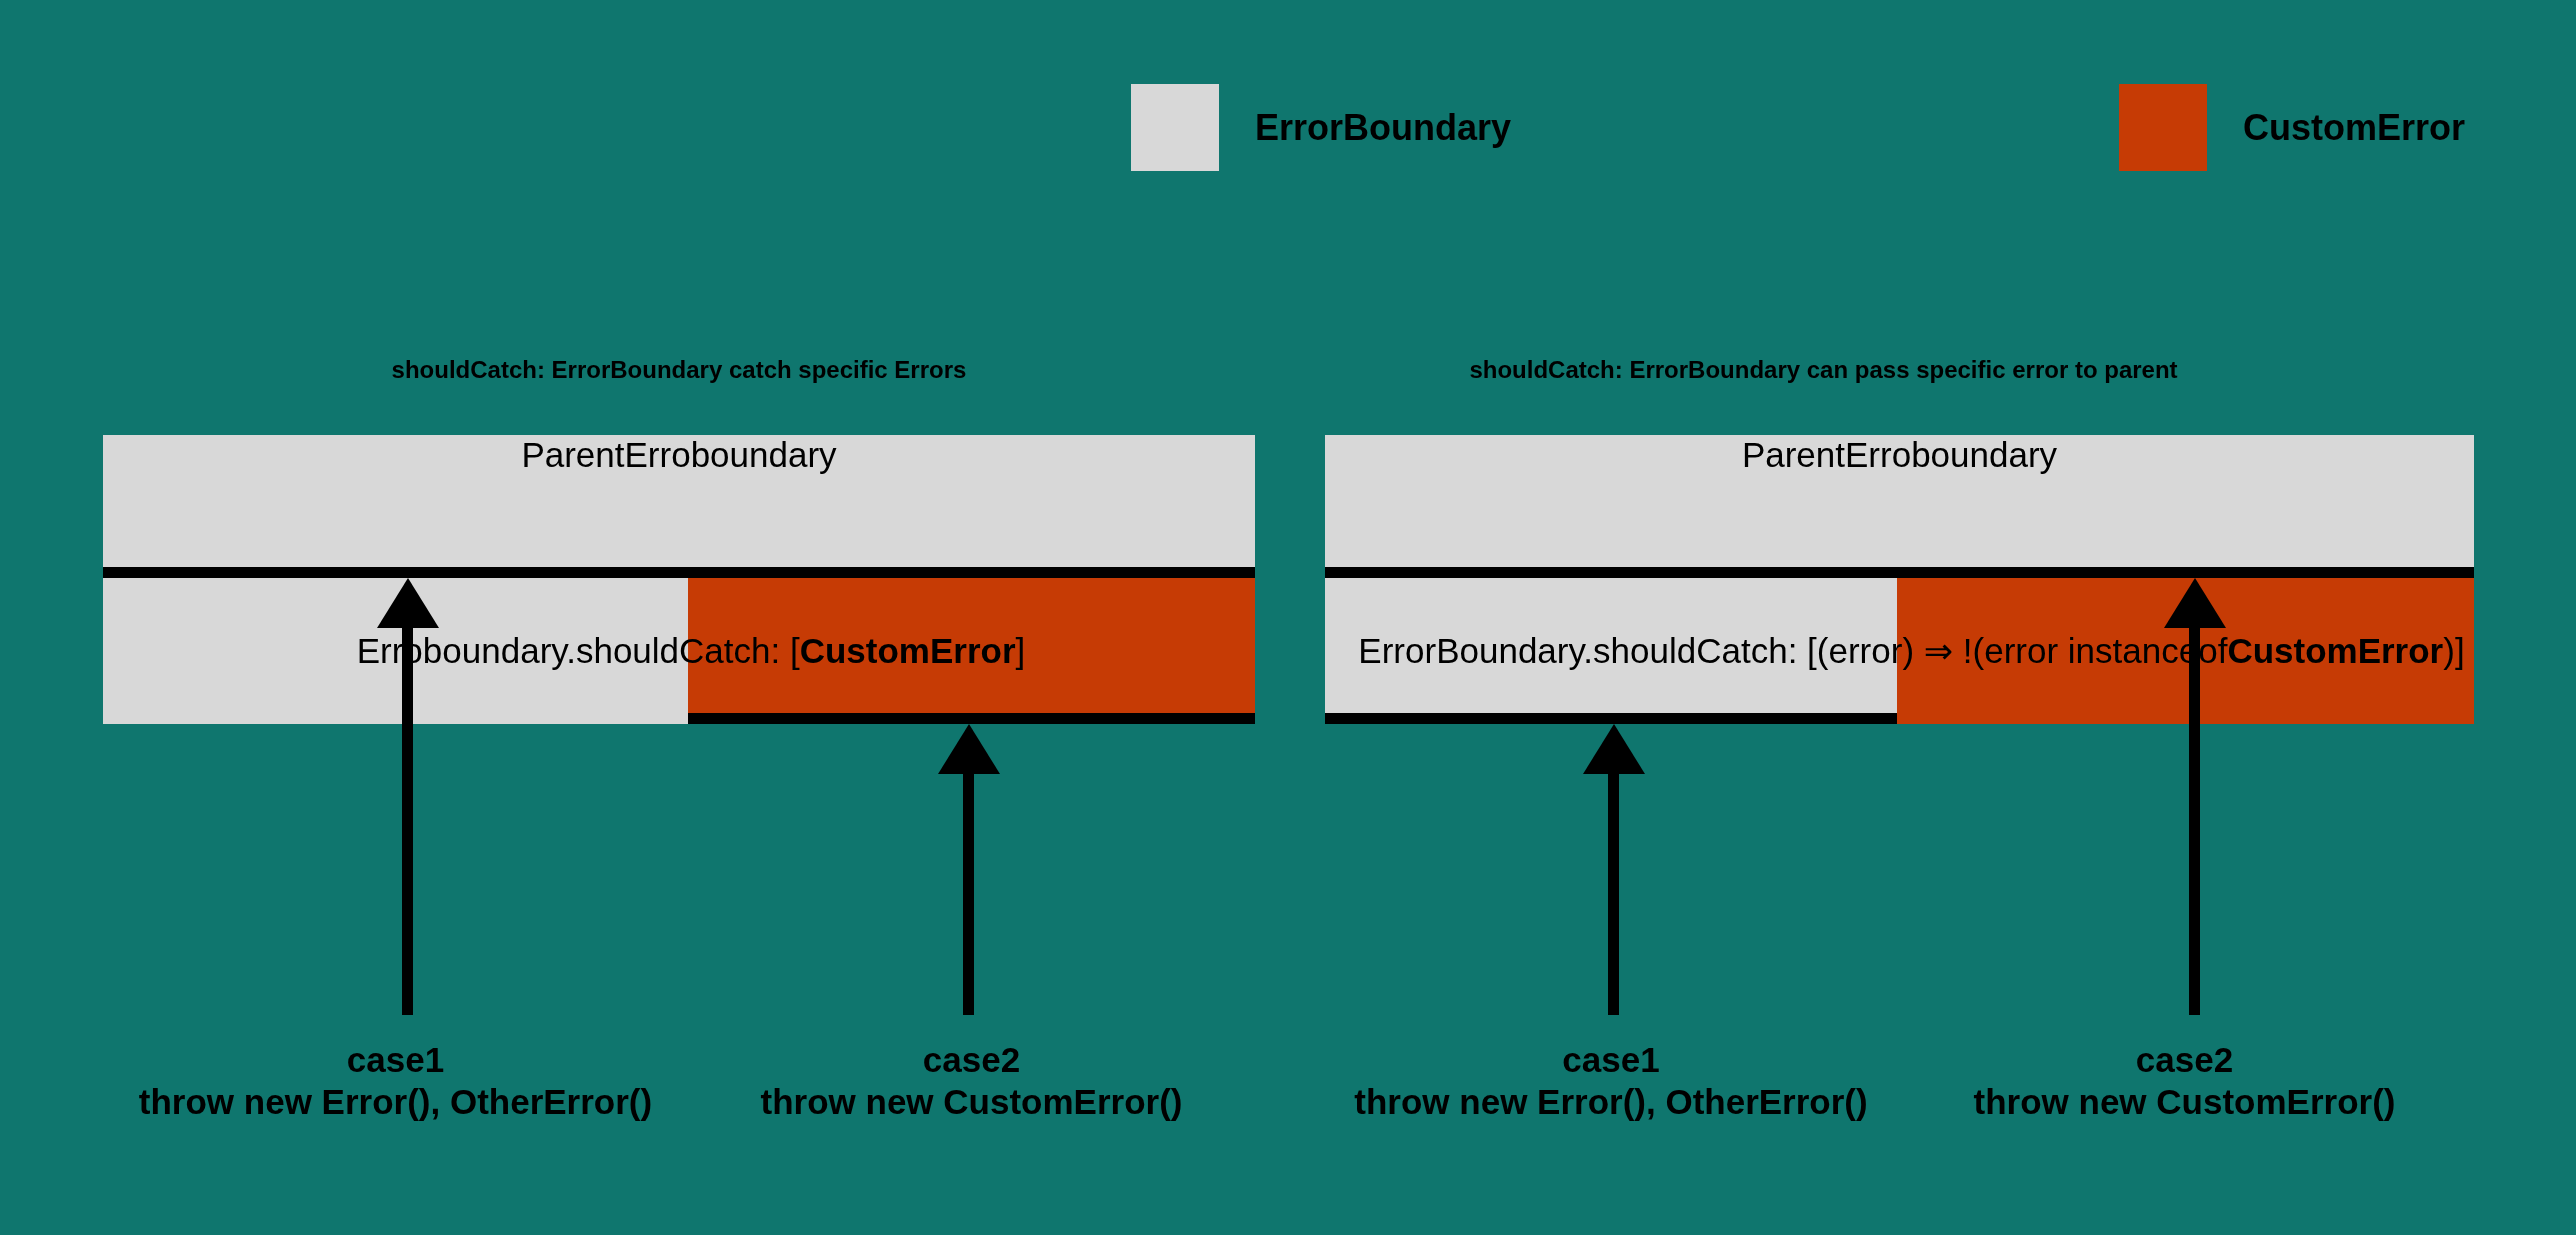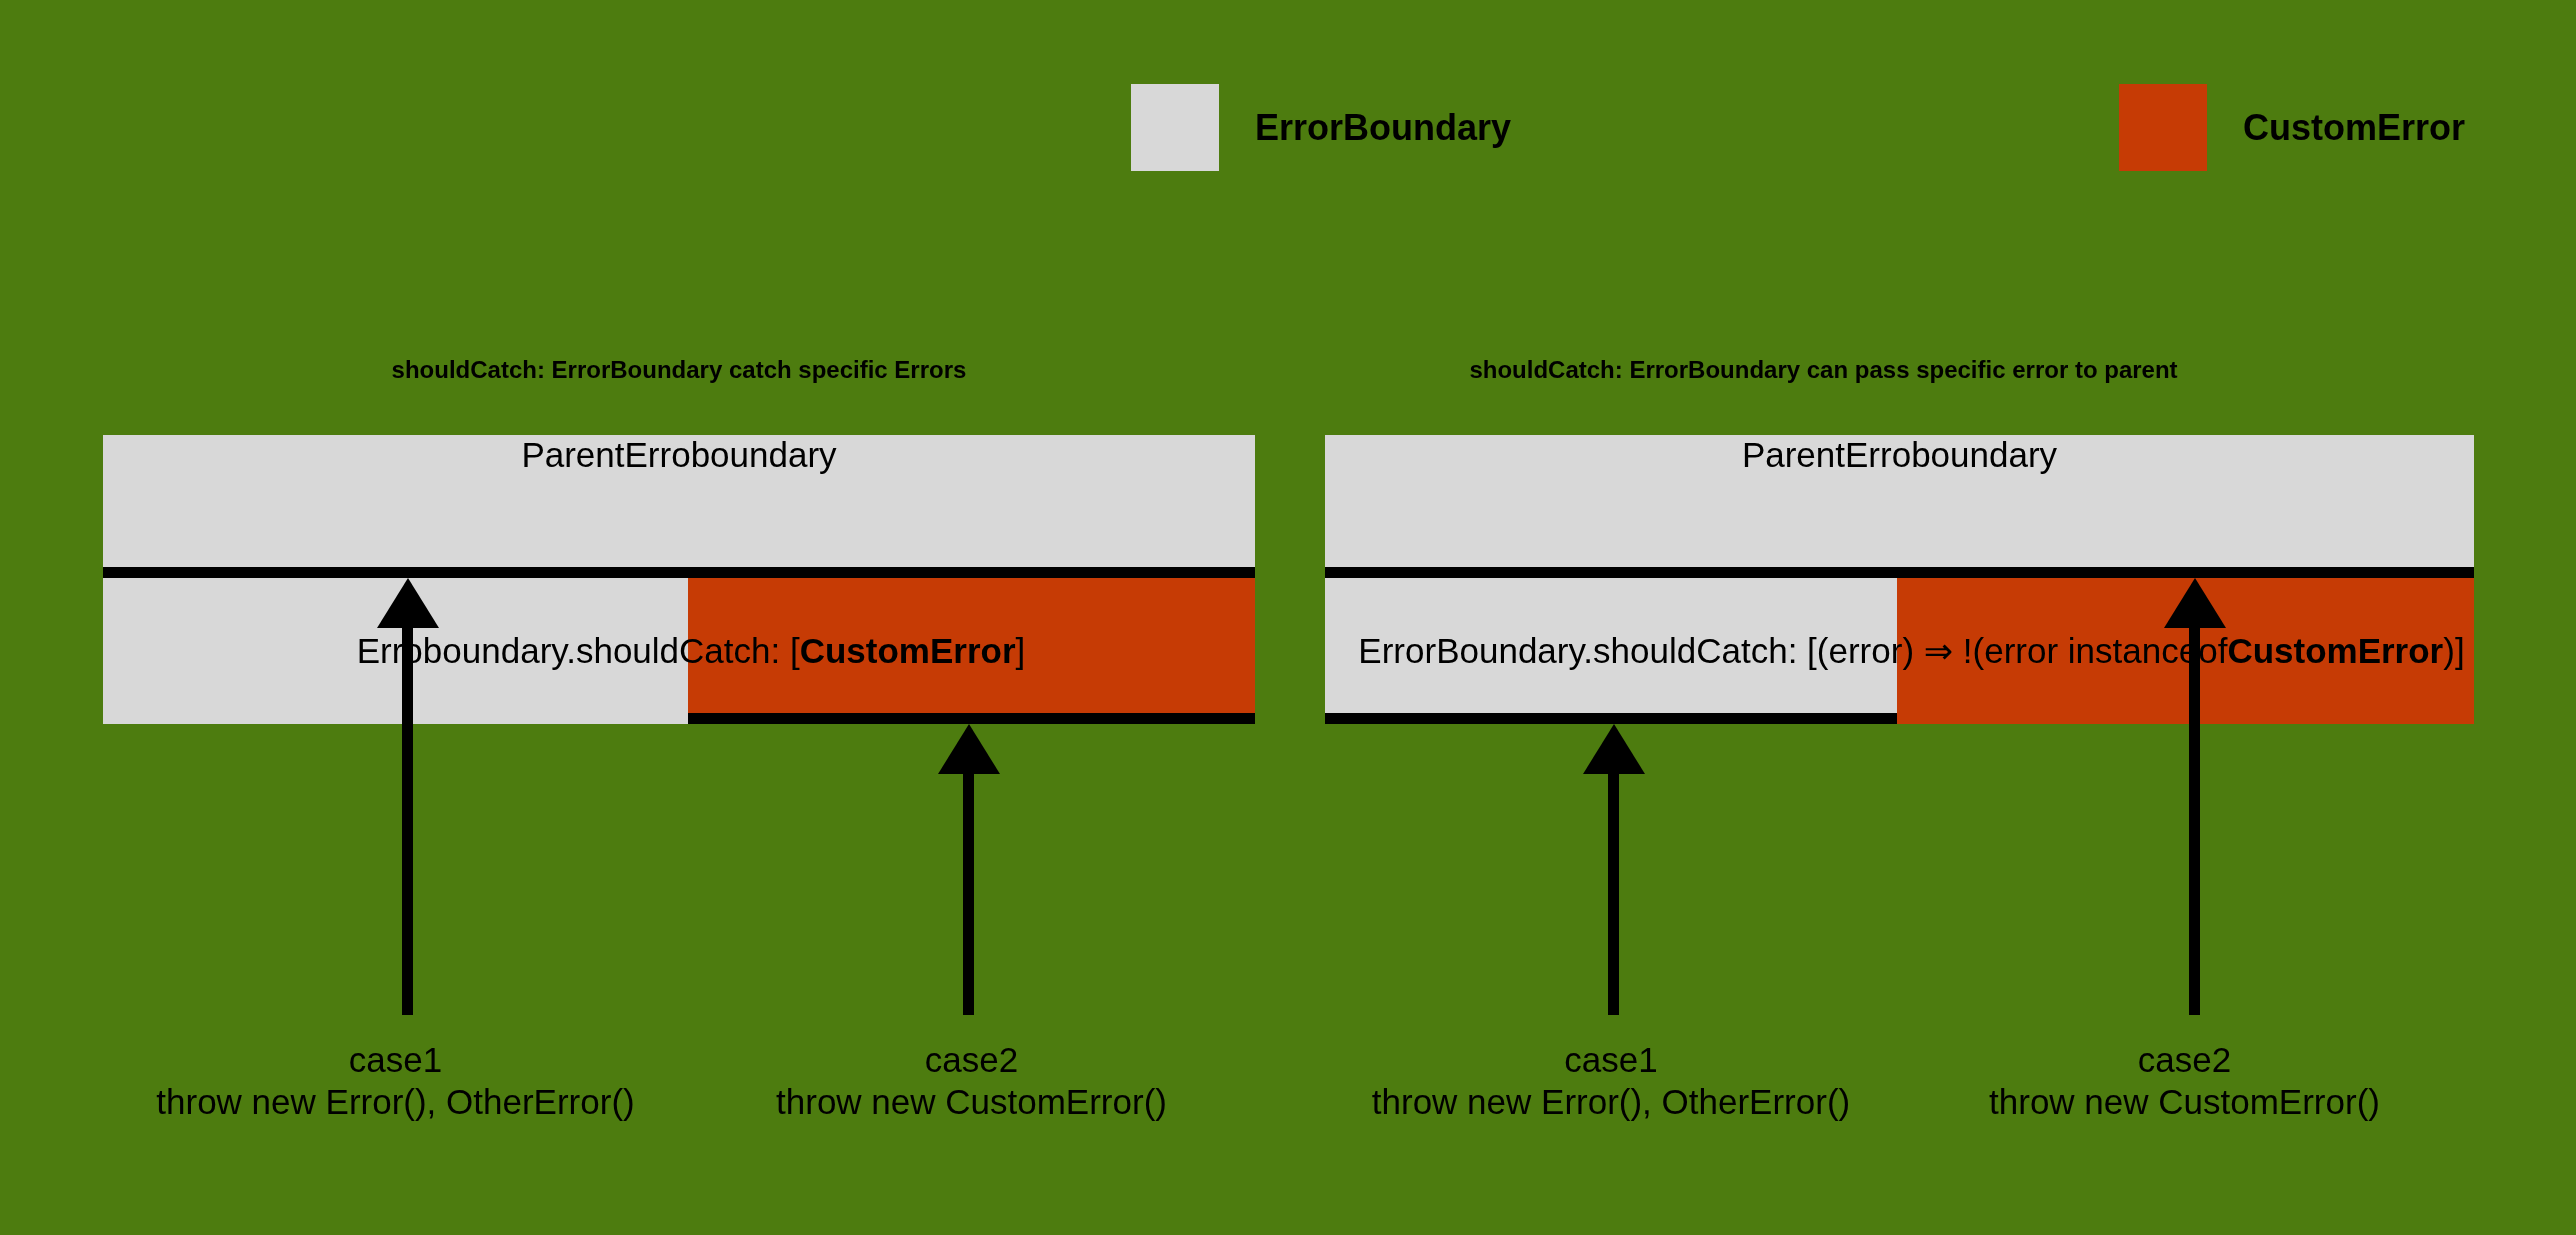--- a/index.html
+++ b/index.html
@@ -1,20 +1,20 @@
 <!DOCTYPE html>
 <html style="font-size:12.6px"><head>
 <meta charset="utf-8">
 <style>
   html, body { margin: 0; padding: 0; background: #ffffff; }
   .page {
     position: relative;
     width: 2576px;
     height: 1236px;
-    background: #4d7c0f;
+    background: #0f766e;
     font-family: "Liberation Sans", sans-serif;
     color: #000000;
     overflow: hidden;
   }
 
   
   .legend-item { position: absolute; top: 84px; height: 87px; display: flex; align-items: center; }
   .legend-item-1 { left: 1131px; }
   .legend-item-2 { left: 1594px; }
   .legend-item-3 { left: 2119px; }
@@ -72,21 +72,21 @@
   }
   .arrow-shaft { width: 10.3px; flex: 1; background: #000000; margin-top: -4.7px; }
   .arrow-d1-case1 { left: 376px;  top: 578px; height: 437px; }
   .arrow-d1-case2 { left: 937px; top: 724px; height: 291px; }
   .arrow-d2-case1 { left: 1582px; top: 724px; height: 291px; }
   .arrow-d2-case2 { left: 2163px; top: 578px; height: 437px; }
 
   
   .case-label {
     position: absolute; top: 1039px;
-    text-align: center; font-weight: normal; font-size: 35px; line-height: 42px;
+    text-align: center; font-weight: bold; font-size: 35px; line-height: 42px;
     white-space: nowrap;
   }
   .d1-case1 { left: 103px;  width: 585px; }
   .d1-case2 { left: 688px;  width: 567px; }
   .d2-case1 { left: 1325px; width: 572px; }
   .d2-case2 { left: 1896px; width: 577px; }
 </style>
 </head>
 <body>
 

